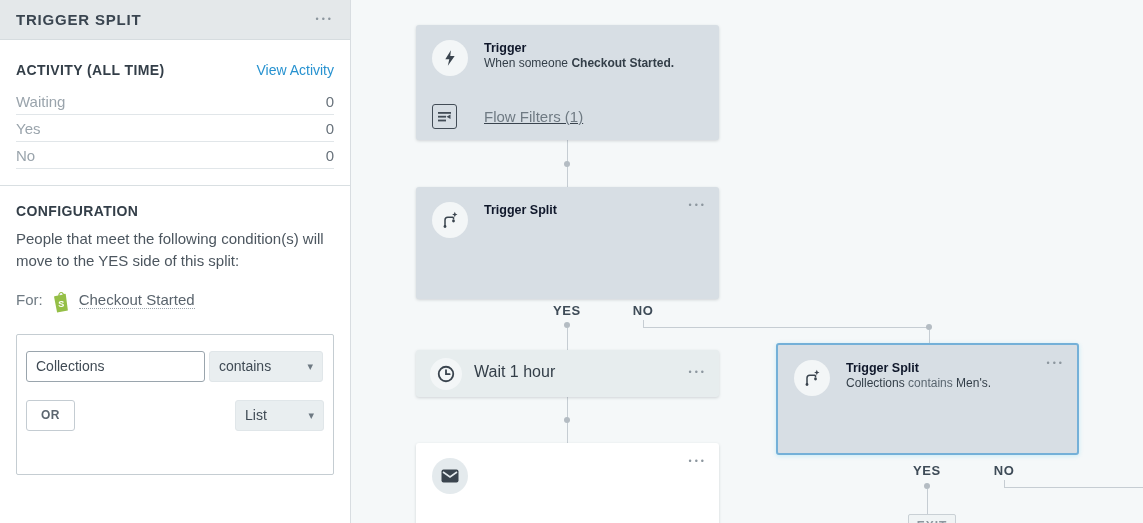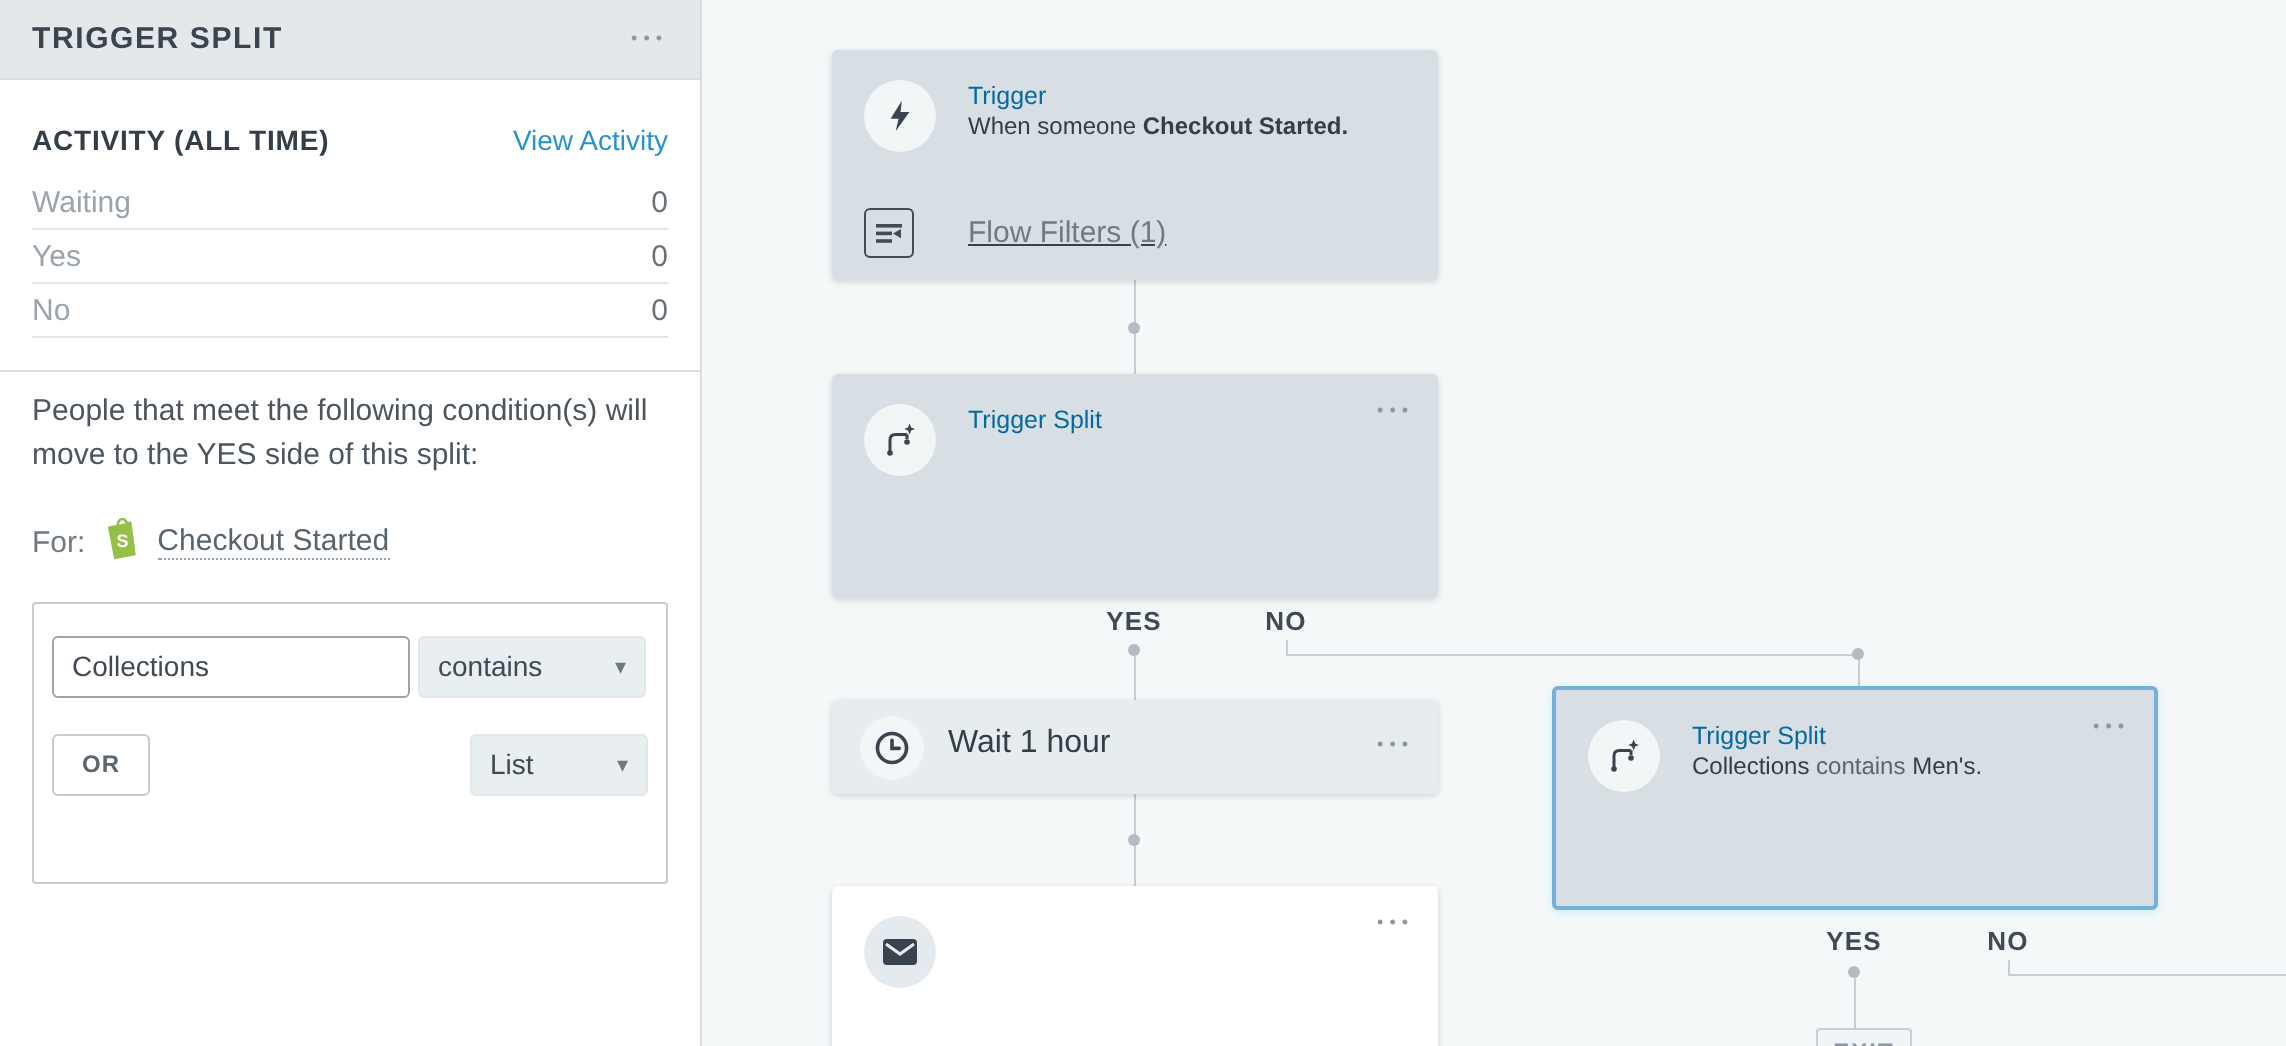--- a/index.html
+++ b/index.html
@@ -44,21 +44,21 @@
   .stat-label { color:#9aa4ac; }
   .stat-value { color:#68727b; }
   .section-divider {
     border:none; border-top:1px solid #d9dfe2;
     margin:16px -16px 0 -16px;
   }
   .config-heading { margin-top:17px; }
   .desc { font-size:15px; color:#4c565f; line-height:1.45; margin-top:9px; width:322px; }
   .desc + .desc { margin-top:18px;margin-left:12px; }
   .learn-more { border-bottom:1px dotted #7fbce4; }
-  .for-row { display:flex; align-items:flex-end; margin-top:19px; font-size:15px; }
+  .for-row { display:flex; align-items:flex-start; margin-top:19px; font-size:15px; }
   .for-label { color:#6f7a83; margin-right:8px; }
   .shopify-icon { width:20px; height:22px; margin-right:8px; flex:none; }
   .event-link {
     color:#5a646d; border-bottom:1px dotted #9aa4ac; cursor:pointer; text-decoration:none; font-size:15px;
   }
   .condition-box {
     margin-top:21px; border:1px solid #c5cdd2; border-radius:2px;
     padding:16px 9px 10px 9px; height:141px;
   }
   .cond-row { display:flex; }
@@ -88,21 +88,21 @@
   .canvas { position:absolute; left:351px; top:0; right:0; height:523px; background:#f5f8f9; }
   .node {
     position:absolute; border-radius:3px; background:#d7dee4;
     box-shadow:0 1px 3px rgba(40,50,60,.18); cursor:pointer;
   }
   .node-icon-circle {
     position:absolute; left:16px; top:15px; width:36px; height:36px;
     border-radius:50%; background:#f3f6f7;
     display:flex; align-items:center; justify-content:center;
   }
-  .node-kicker { font-size:12.5px; font-weight:400; color:#0369a1; }
+  .node-kicker { font-size:12.5px; font-weight:700; color:#0f172a; }
   .node-main { font-size:12px; color:#333e48; line-height:1.35; margin-top:0; }
   .node-body { position:absolute; left:68px; top:16px; right:40px; }
   .node-ellipsis { position:absolute; right:12px; top:10px; }
   .op-text { color:#5a6670; }
   .bold { font-weight:700; }
 
   .trigger-card { left:65px; top:25px; width:303px; height:115px; }
   .filters-row {
     position:absolute; left:16px; bottom:11px; display:flex; align-items:center; cursor:pointer;text-decoration:underline;
   }
@@ -170,20 +170,21 @@
       <span class="stat-label">Yes</span>
       <span class="stat-value">0</span>
     </div>
     <div class="stat-row">
       <span class="stat-label">No</span>
       <span class="stat-value">0</span>
     </div>
 
     <hr class="section-divider">
 
+    <div class="section-heading config-heading">CONFIGURATION</div>
 
 
     <p class="desc">People that meet the following condition(s) will move to the YES side of this split:</p>
 
     <div class="for-row">
       <span class="for-label">For:</span>
       <svg class="shopify-icon" viewBox="0 0 20 22">
         <path d="M4.6 4.9 L7.2 4.5 C7.5 2.3 8.6 0.9 10.2 0.9 C11.5 0.9 12.4 1.7 12.9 3.0 L14.2 2.8 C14.5 2.8 14.7 3.0 14.75 3.3 L16.9 19.6 L6.1 21.6 L3.0 5.6 C3.4 5.2 4.0 5.0 4.6 4.9 Z" fill="#95bf47"></path>
         <path d="M10.2 2.1 C9.3 2.1 8.7 3.0 8.45 4.3 L11.7 3.8 C11.4 2.7 10.9 2.1 10.2 2.1 Z" fill="#f3f6f7"></path>
         <text x="7.2" y="15.5" font-size="9" font-weight="bold" fill="#ffffff" font-family="Liberation Sans, sans-serif">S</text>

